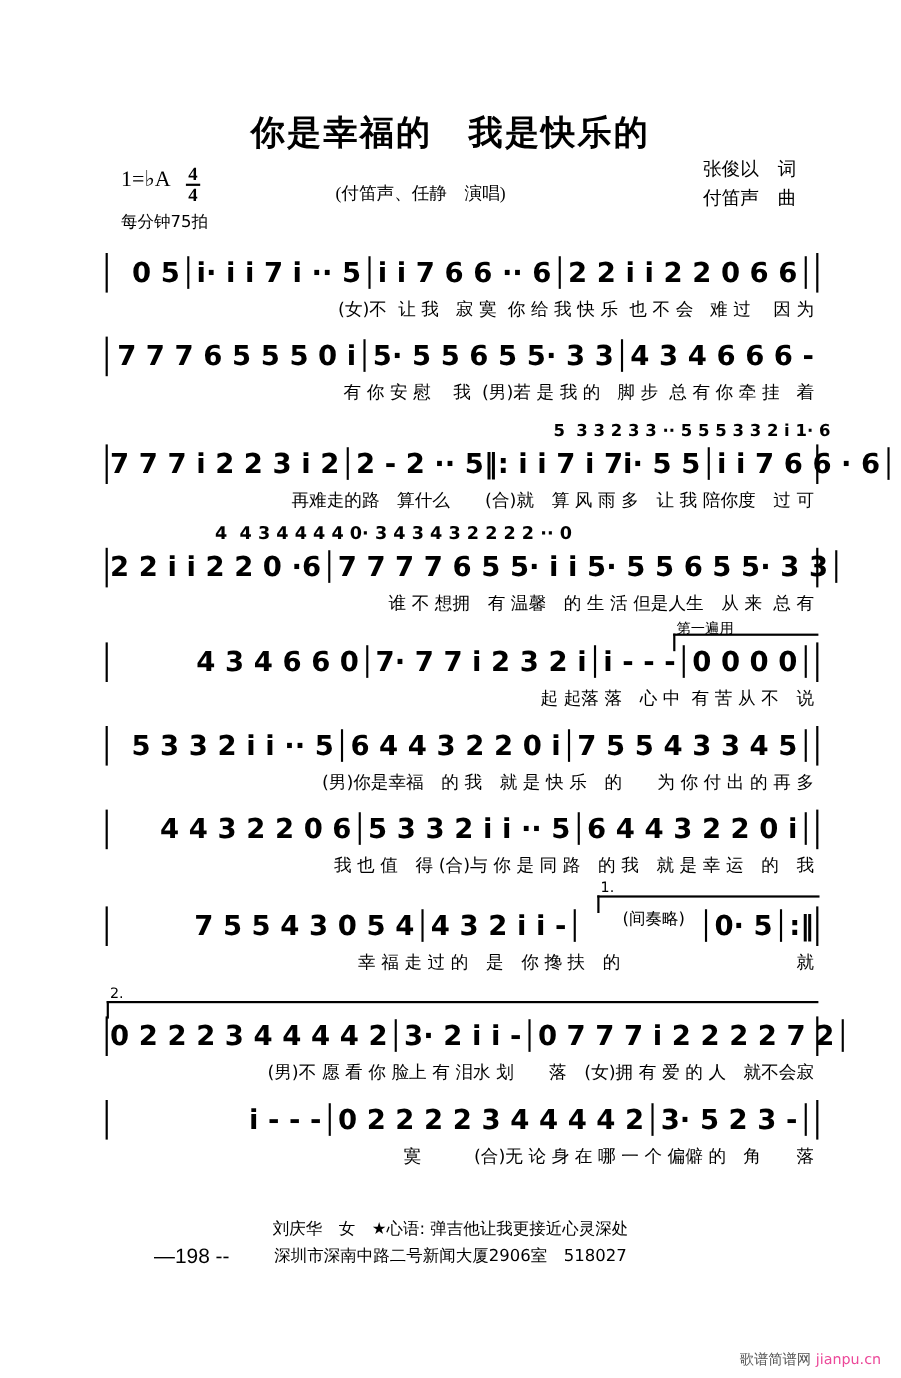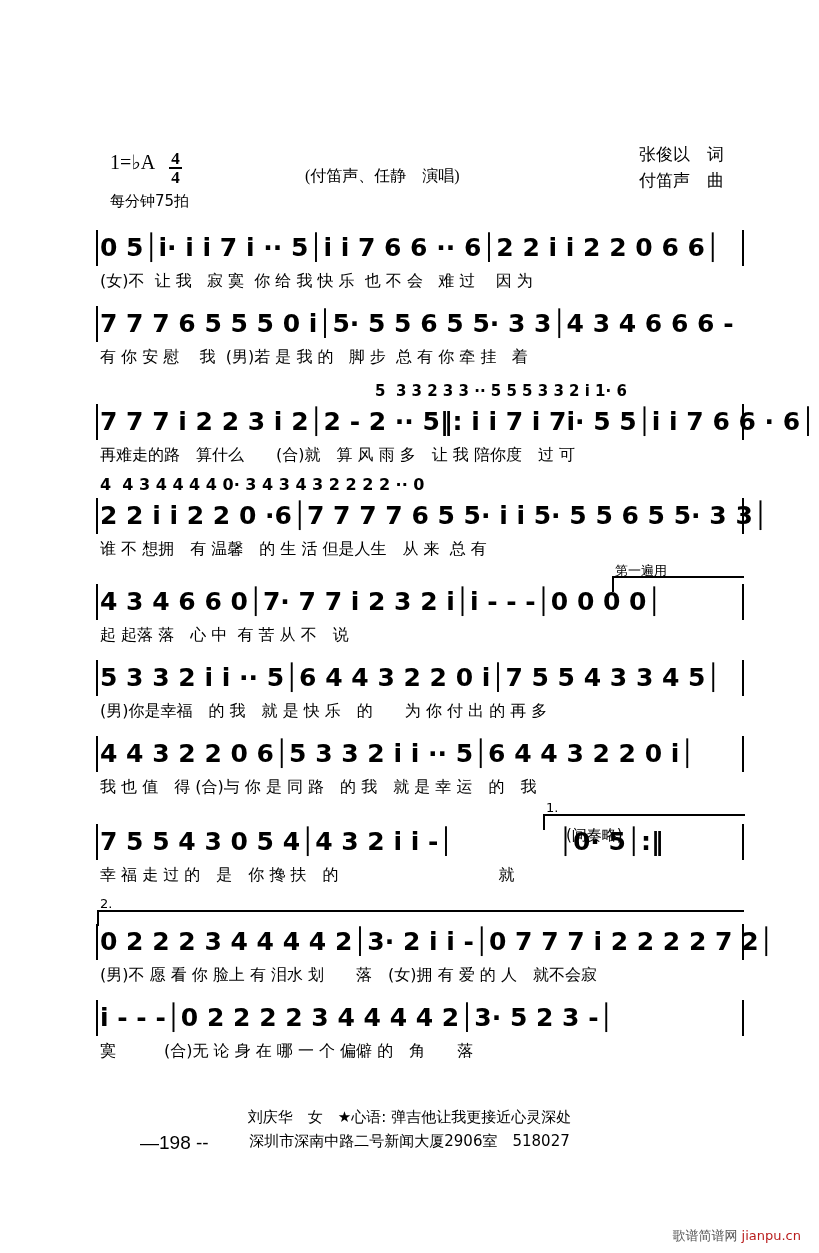--- a/index.html
+++ b/index.html
@@ -23,21 +23,21 @@
   .meter .den{display:block;padding:0 2px;}
   .tempo{font-size:15px;margin-top:6px;font-family:"DejaVu Sans","Liberation Sans",sans-serif;}
   .singers{
     position:absolute;left:305px;top:166px;font-size:16px;
     font-family:Liberation Serif, serif;
   }
   .credits{position:absolute;right:95px;top:142px;font-size:17px;text-align:left;
     font-family:"DejaVu Sans","Liberation Sans",sans-serif;line-height:1.5;}
   .credits div{white-space:pre;}
   
-  .systems{position:absolute;left:0;top:228px;width:819px;}
+  .systems{position:absolute;left:0;top:228px;width:819px;text-align:right;}
   .sys{position:relative;margin-bottom:4px;height:72px;}
   .notes{
     position:absolute;left:100px;top:0;width:640px;height:40px;
     font-family:"DejaVu Sans","Liberation Sans",sans-serif;
     font-size:25px;font-weight:bold;letter-spacing:0px;
     white-space:pre;line-height:40px;
   }
   .lyrics{
     position:absolute;left:100px;top:40px;width:640px;height:26px;
     font-family:"DejaVu Sans","Liberation Sans",sans-serif;
@@ -55,27 +55,28 @@
     font-size:13px;
   }
   .bracket{position:absolute;border-left:2px solid #000;border-top:2px solid #000;height:14px;}
   
   .footer{position:absolute;left:0;top:1105px;width:819px;text-align:center;
     font-family:"DejaVu Sans","Liberation Sans",sans-serif;font-size:15px;line-height:1.6;}
   .pageno{position:absolute;left:140px;top:1132px;font-size:19px;
     font-family:Liberation Sans, sans-serif;}
   .watermark{position:absolute;right:18px;bottom:8px;font-size:13px;
     font-family:"DejaVu Sans","Liberation Sans",sans-serif;color:#555;}
-  .watermark .red{color:#b91c1c;}
+  .watermark .red{color:#ec4899;}
 </style>
 </head>
 <body>
 
 <div class="page">
 
+  <div class="title">你是幸福的　我是快乐的</div>
 
   <div class="key-block">
     <div class="key-line">
       <span class="keysig">1=♭A</span>
       <span class="meter">
         <span class="num">4</span>
         <span class="den">4</span>
       </span>
     </div>
     <div class="tempo">每分钟75拍</div>

